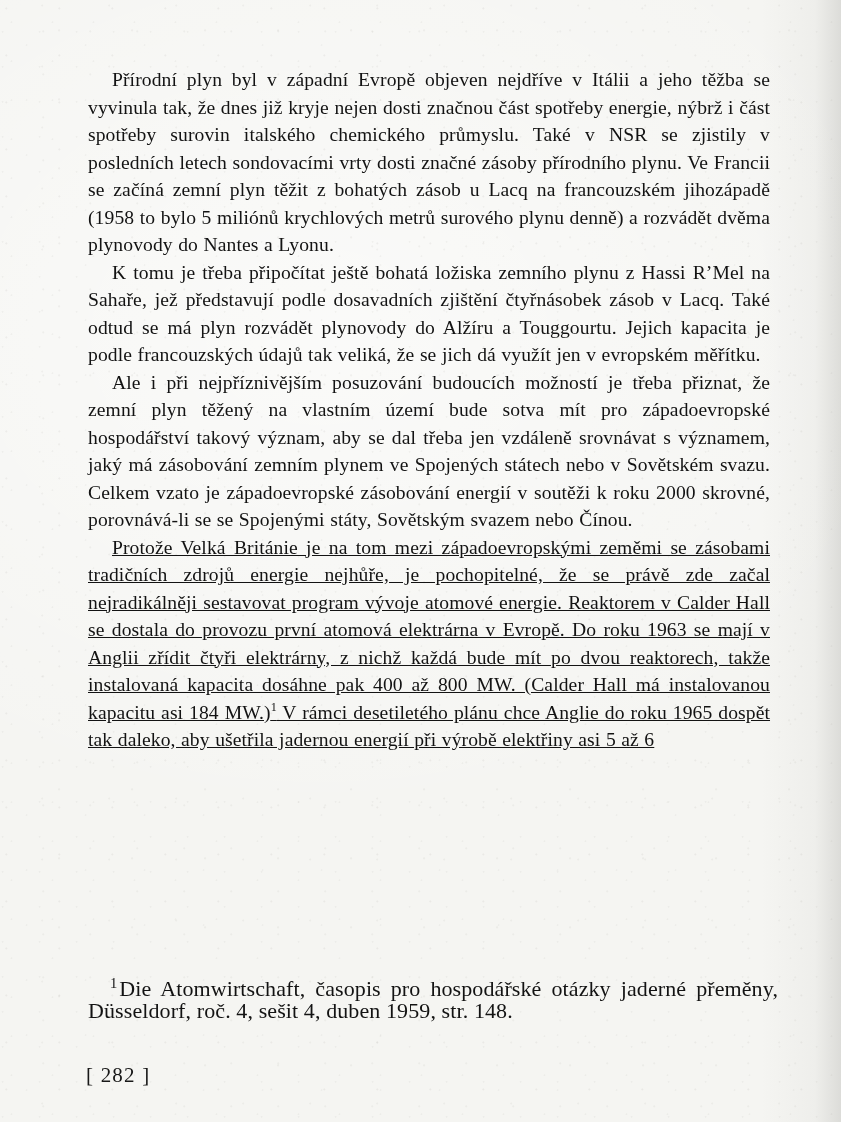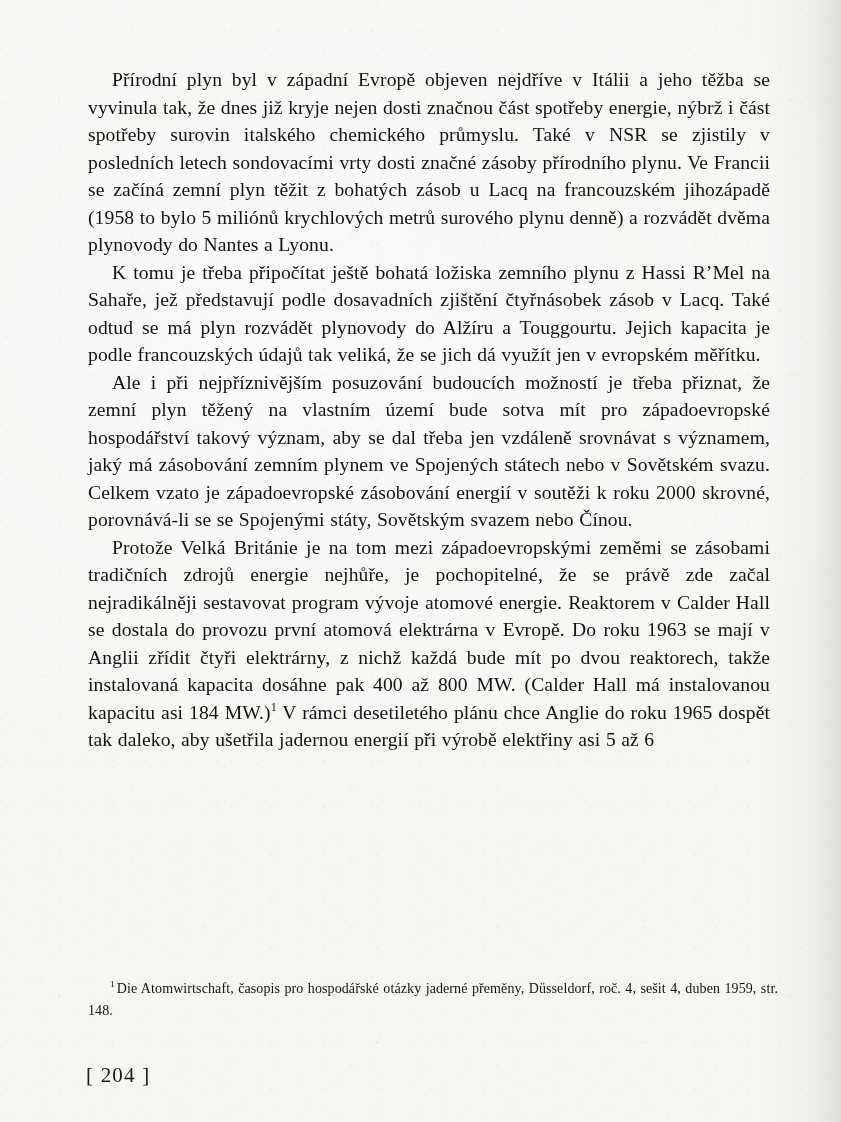--- a/index.html
+++ b/index.html
@@ -63,20 +63,21 @@
     line-height: 27.5px;
     text-align: justify;
     text-indent: 24px;
     letter-spacing: 0.1px;
     word-spacing: 0.5px;
     -webkit-font-smoothing: antialiased;
   }
 
   p.para.last-line-natural {
     text-align-last: left;
+    text-decoration: underline;
   }
 
   .run-italic {
     font-style: italic;
   }
 
   sup.fn-ref {
     font-size: 0.62em;
     vertical-align: super;
     line-height: 0;
@@ -85,21 +86,21 @@
   
   .footnote {
     position: absolute;
     left: 88px;
     top: 978px;
     width: 690px;
   }
 
   .footnote p {
     margin: 0;
-    font-size: 14px;
+    font-size: 22px;
     line-height: 21.5px;
     text-align: justify;
     text-indent: 22px;
     text-align-last: left;
     letter-spacing: 0.1px;
   }
 
   .footnote sup.fn-marker {
     font-size: 0.66em;
     vertical-align: super;
@@ -141,16 +142,16 @@
 
 
       <p class="para last-line-natural"><span>Protože Velká Británie je na tom mezi západoevropskými zeměmi se zásobami tradičních zdrojů energie nejhůře, je pochopitelné, že se právě zde začal nejradikálněji sestavovat program vývoje atomové energie. Reaktorem v Calder Hall se dostala do provozu první atomová elektrárna v Evropě. Do roku 1963 se mají v Anglii zřídit čtyři elektrárny, z nichž každá bude mít po dvou reaktorech, takže instalovaná kapacita dosáhne pak 400 až 800 MW. (Calder Hall má instalovanou kapacitu asi 184 MW.)</span><sup class="fn-ref">1</sup><span> V rámci desetiletého plánu chce Anglie do roku 1965 dospět tak daleko, aby ušetřila jadernou energií při výrobě elektřiny asi 5 až 6</span></p>
 
     </div>
 
     <div class="footnote">
       <p><sup class="fn-marker">1</sup><span>Die Atomwirtschaft, časopis pro hospodářské otázky jaderné přeměny, Düsseldorf, roč. 4, sešit 4, duben 1959, str. 148.</span></p>
     </div>
 
-    <div class="folio">[ 204 ]</div>
+    <div class="folio">[ 282 ]</div>
 
   </div>
 </div>
 
 </body></html>

